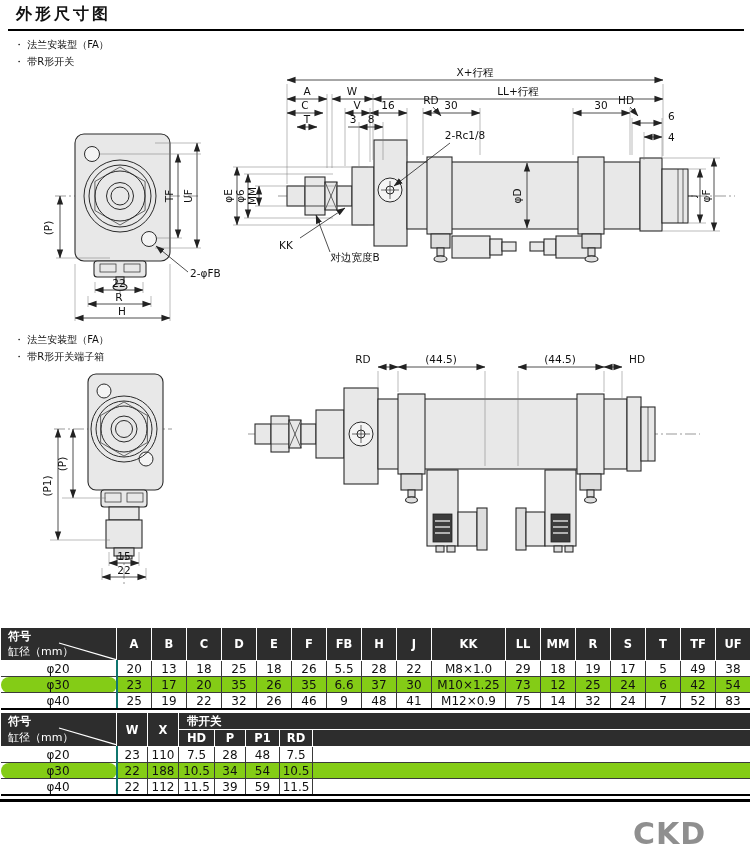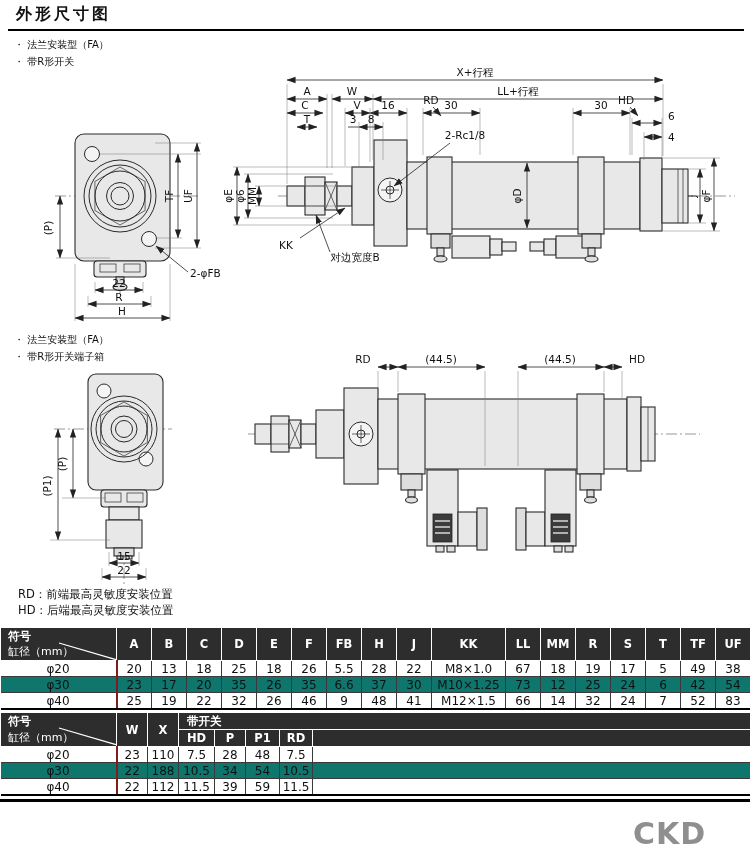--- a/index.html
+++ b/index.html
@@ -26,22 +26,22 @@
   text{font:10.5px "DejaVu Sans","Liberation Sans",sans-serif;fill:#111;}
   
   table.dimtable{position:absolute;left:0;border-collapse:collapse;table-layout:fixed;
       font-size:12px;}
   #t1{top:627px;width:750px;} #t2{top:712px;width:750px;}
   .dimtable th{background:#2d2d2d;color:#fff;font-weight:bold;font-size:11.5px;
       border:1px solid #fff;padding:0;text-align:center;height:16px;}
   #t1 thead th{height:32px;}
   .dimtable td{border:1px solid #3a3a3a;text-align:center;padding:0;height:15px;background:#fff;}
   #t1 tbody td{height:15px;}
-  .dimtable tbody tr:nth-child(2) td{background:#0f766e;}
-  .dimtable td.lbl{border-left:none;border-right:2px solid #7f1d1d;}
+  .dimtable tbody tr:nth-child(2) td{background:#84cc16;}
+  .dimtable td.lbl{border-left:none;border-right:2px solid #0f766e;border-radius:8px;}
   .dimtable td.fill{border-right:none;}
   #t1 tbody tr:last-child td, #t2 tbody tr:last-child td{border-bottom:2px solid #000;}
   th.corner{position:relative;text-align:left;}
   th.corner .c-top{position:absolute;left:7px;top:1px;}
   th.corner .c-bot{position:absolute;left:7px;bottom:1px;font-weight:normal;font-size:11px;}
   th.corner svg{position:absolute;left:0;top:0;}
   th.group{text-align:left;padding-left:8px;}
   .page-rule{position:absolute;left:0;top:799px;width:750px;height:3px;background:#000;}
   .logo{position:absolute;left:633px;top:816px;font-size:30px;font-weight:800;
         color:#8f8f8f;letter-spacing:1px;}
@@ -349,24 +349,20 @@
         <line class="ext" x1="518" y1="371" x2="518" y2="466"></line>
       <line class="ext" x1="604" y1="371" x2="604" y2="392"></line>
         <line class="ext" x1="622" y1="371" x2="622" y2="398"></line>
       <text x="363" y="363" text-anchor="middle">RD</text>
       <text x="441" y="363" text-anchor="middle">(44.5)</text>
       <text x="560" y="363" text-anchor="middle">(44.5)</text>
       <text x="637" y="363" text-anchor="middle">HD</text>
     </g>
   </svg>
 
-  <div class="notes">
-    <div>RD：前端最高灵敏度安装位置</div>
-    <div>HD：后端最高灵敏度安装位置</div>
-  </div>
 
   <table class="dimtable" id="t1">
     <colgroup>
       <col style="width:116px">
         <col style="width:35px">
         <col style="width:35px">
         <col style="width:35px">
       <col style="width:35px">
         <col style="width:35px">
         <col style="width:35px">
@@ -417,21 +413,21 @@
           <td>20</td>
           <td>13</td>
           <td>18</td>
           <td>25</td>
           <td>18</td>
           <td>26</td>
           <td>5.5</td>
           <td>28</td>
           <td>22</td>
           <td>M8×1.0</td>
-          <td>67</td>
+          <td>29</td>
           <td>18</td>
           <td>19</td>
           <td>17</td>
           <td>5</td>
           <td>49</td>
           <td>38</td>
         </tr>
         <tr>
           <td class="lbl">φ30</td>
           <td>23</td>
@@ -456,22 +452,22 @@
           <td class="lbl">φ40</td>
           <td>25</td>
           <td>19</td>
           <td>22</td>
           <td>32</td>
           <td>26</td>
           <td>46</td>
           <td>9</td>
           <td>48</td>
           <td>41</td>
-          <td>M12×1.5</td>
-          <td>66</td>
+          <td>M12×0.9</td>
+          <td>75</td>
           <td>14</td>
           <td>32</td>
           <td>24</td>
           <td>7</td>
           <td>52</td>
           <td>83</td>
         </tr>
       </tbody>
   </table>
 

